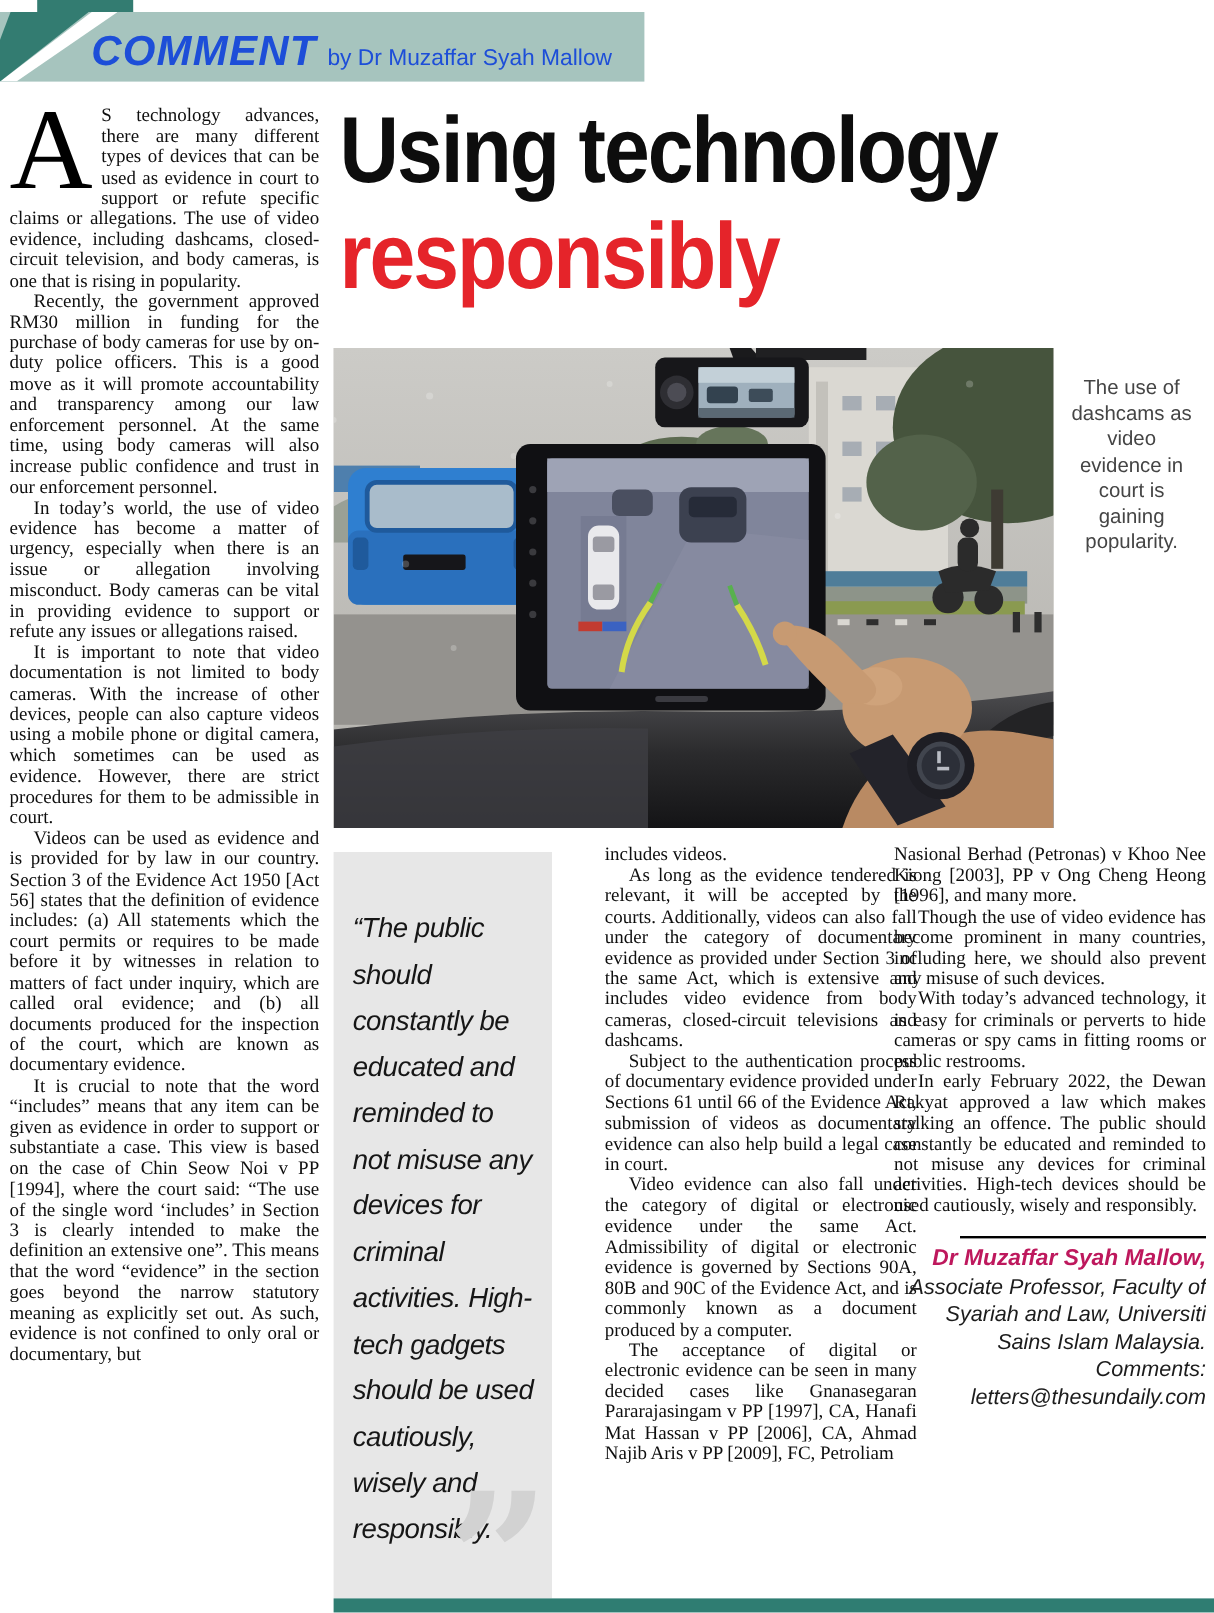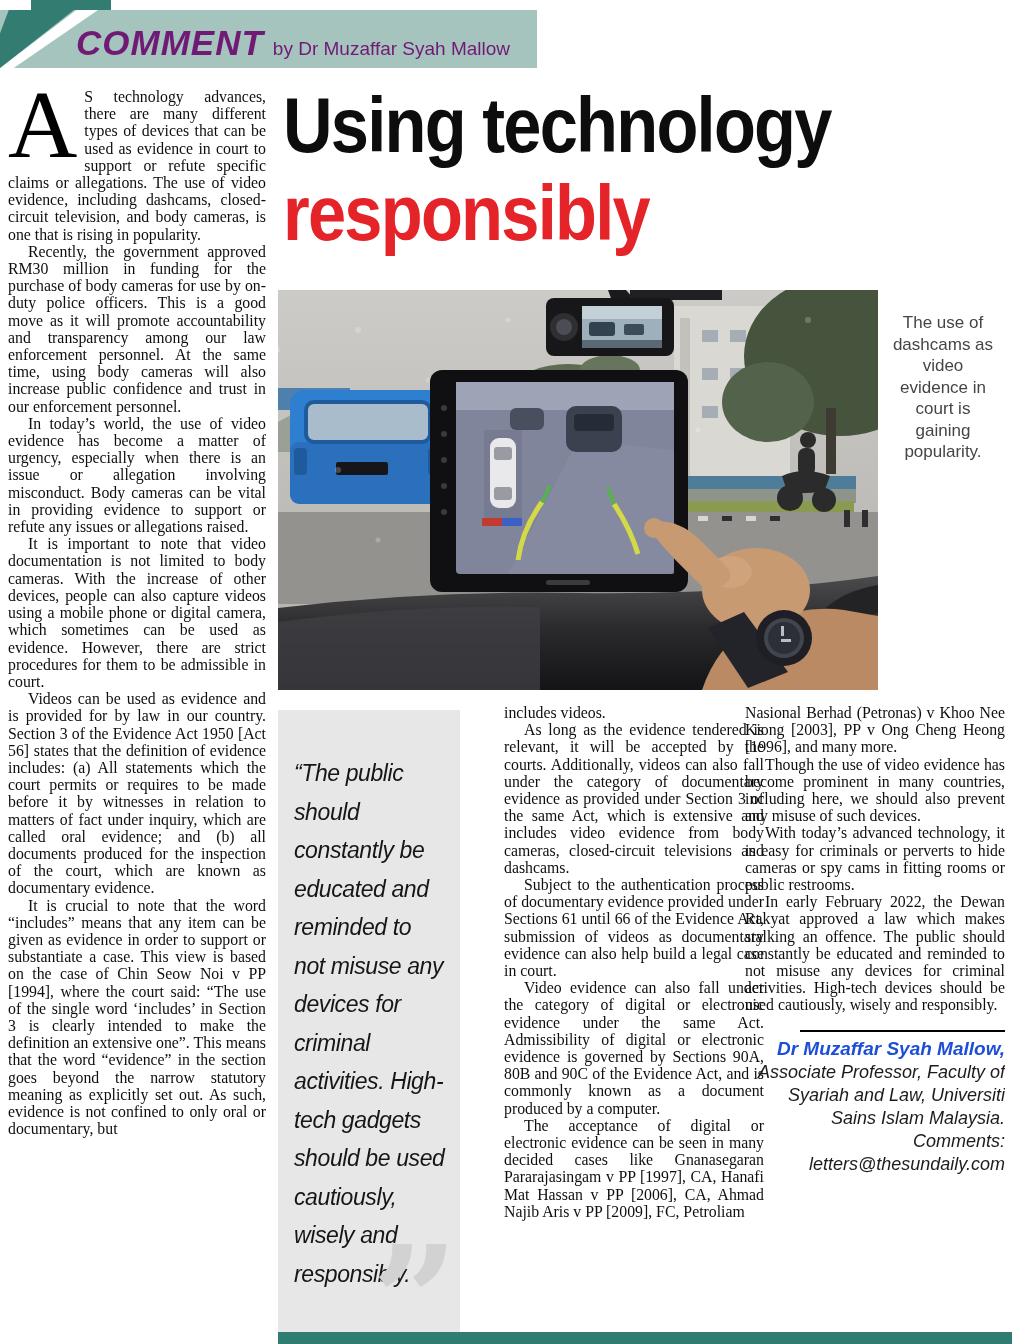--- a/index.html
+++ b/index.html
@@ -17,21 +17,21 @@
   }
   
   .top-tab{position:absolute;left:31px;top:0;width:80px;height:11px;background:var(--banner_dark);}
   
   .banner{position:absolute;left:0;top:10px;width:537px;height:58px;background:var(--banner_bg);}
   .banner .wedge{position:absolute;left:0;top:0;width:98px;height:58px;background:#ffffff;
     clip-path:polygon(78% 0,100% 0,14% 100%,0 100%);}
   .banner .tri{position:absolute;left:0;top:0;width:88px;height:58px;background:var(--banner_dark);
     clip-path:polygon(10% 0,84% 0,0 100%,0 40%);}
   .banner .txt{position:absolute;left:76px;top:0;height:58px;display:flex;align-items:baseline;
-    padding-top:14px;font-family:"Liberation Sans",sans-serif;color:#701a75;white-space:nowrap;}
+    padding-top:14px;font-family:"Liberation Sans",sans-serif;color:#1d4ed8;white-space:nowrap;}
   .banner .title{font-size:35px;font-weight:bold;font-style:italic;letter-spacing:1px;line-height:38px;}
   .banner .byline{font-size:19px;margin-left:9px;line-height:38px;}
   
   .headline{position:absolute;left:283px;top:84px;width:720px;}
   .headline .hl{display:inline-block;font-family:"Liberation Sans",sans-serif;font-weight:bold;
     font-size:78px;line-height:82px;letter-spacing:-2px;transform:scaleX(0.88);transform-origin:0 50%;
     color:#0d0d0d;white-space:nowrap;}
   .headline .hl2{color:var(--accent_red);margin-top:6px;}
   
   .photo{position:absolute;left:278px;top:290px;width:600px;height:400px;overflow:hidden;background:#bdbbb6;}
@@ -50,21 +50,21 @@
   
   .quote-box{position:absolute;left:278px;top:710px;width:182px;height:622px;background:var(--quote_bg);}
   .quote-text{position:absolute;left:16px;top:44px;width:152px;
     font-family:"Liberation Sans",sans-serif;font-style:italic;font-size:23px;line-height:38.5px;
     letter-spacing:-0.4px;color:#161616;}
   .quote-mark{position:absolute;right:2px;bottom:-28px;font-family:"DejaVu Serif",serif;
     font-weight:bold;font-size:150px;line-height:120px;color:#d2d2d2;}
   
   .credit{margin-top:16px;text-align:right;font-family:"Liberation Sans",sans-serif;}
   .credit-rule{border-top:2px solid #000;width:205px;margin:0 0 5px auto;}
-  .credit-name{font-size:19px;font-weight:bold;font-style:italic;color:#1d4ed8;line-height:24px;}
+  .credit-name{font-size:19px;font-weight:bold;font-style:italic;color:#be185d;line-height:24px;}
   .credit-details{font-size:18px;font-style:italic;color:#1c1c1c;line-height:23px;text-align:right;}
   
   .bottom-bar{position:absolute;left:278px;top:1332px;width:734px;height:12px;background:var(--bottom_bar);}
 </style>
 </head>
 <body>
 
 <div class="page">
 
   <div class="top-tab"></div>

